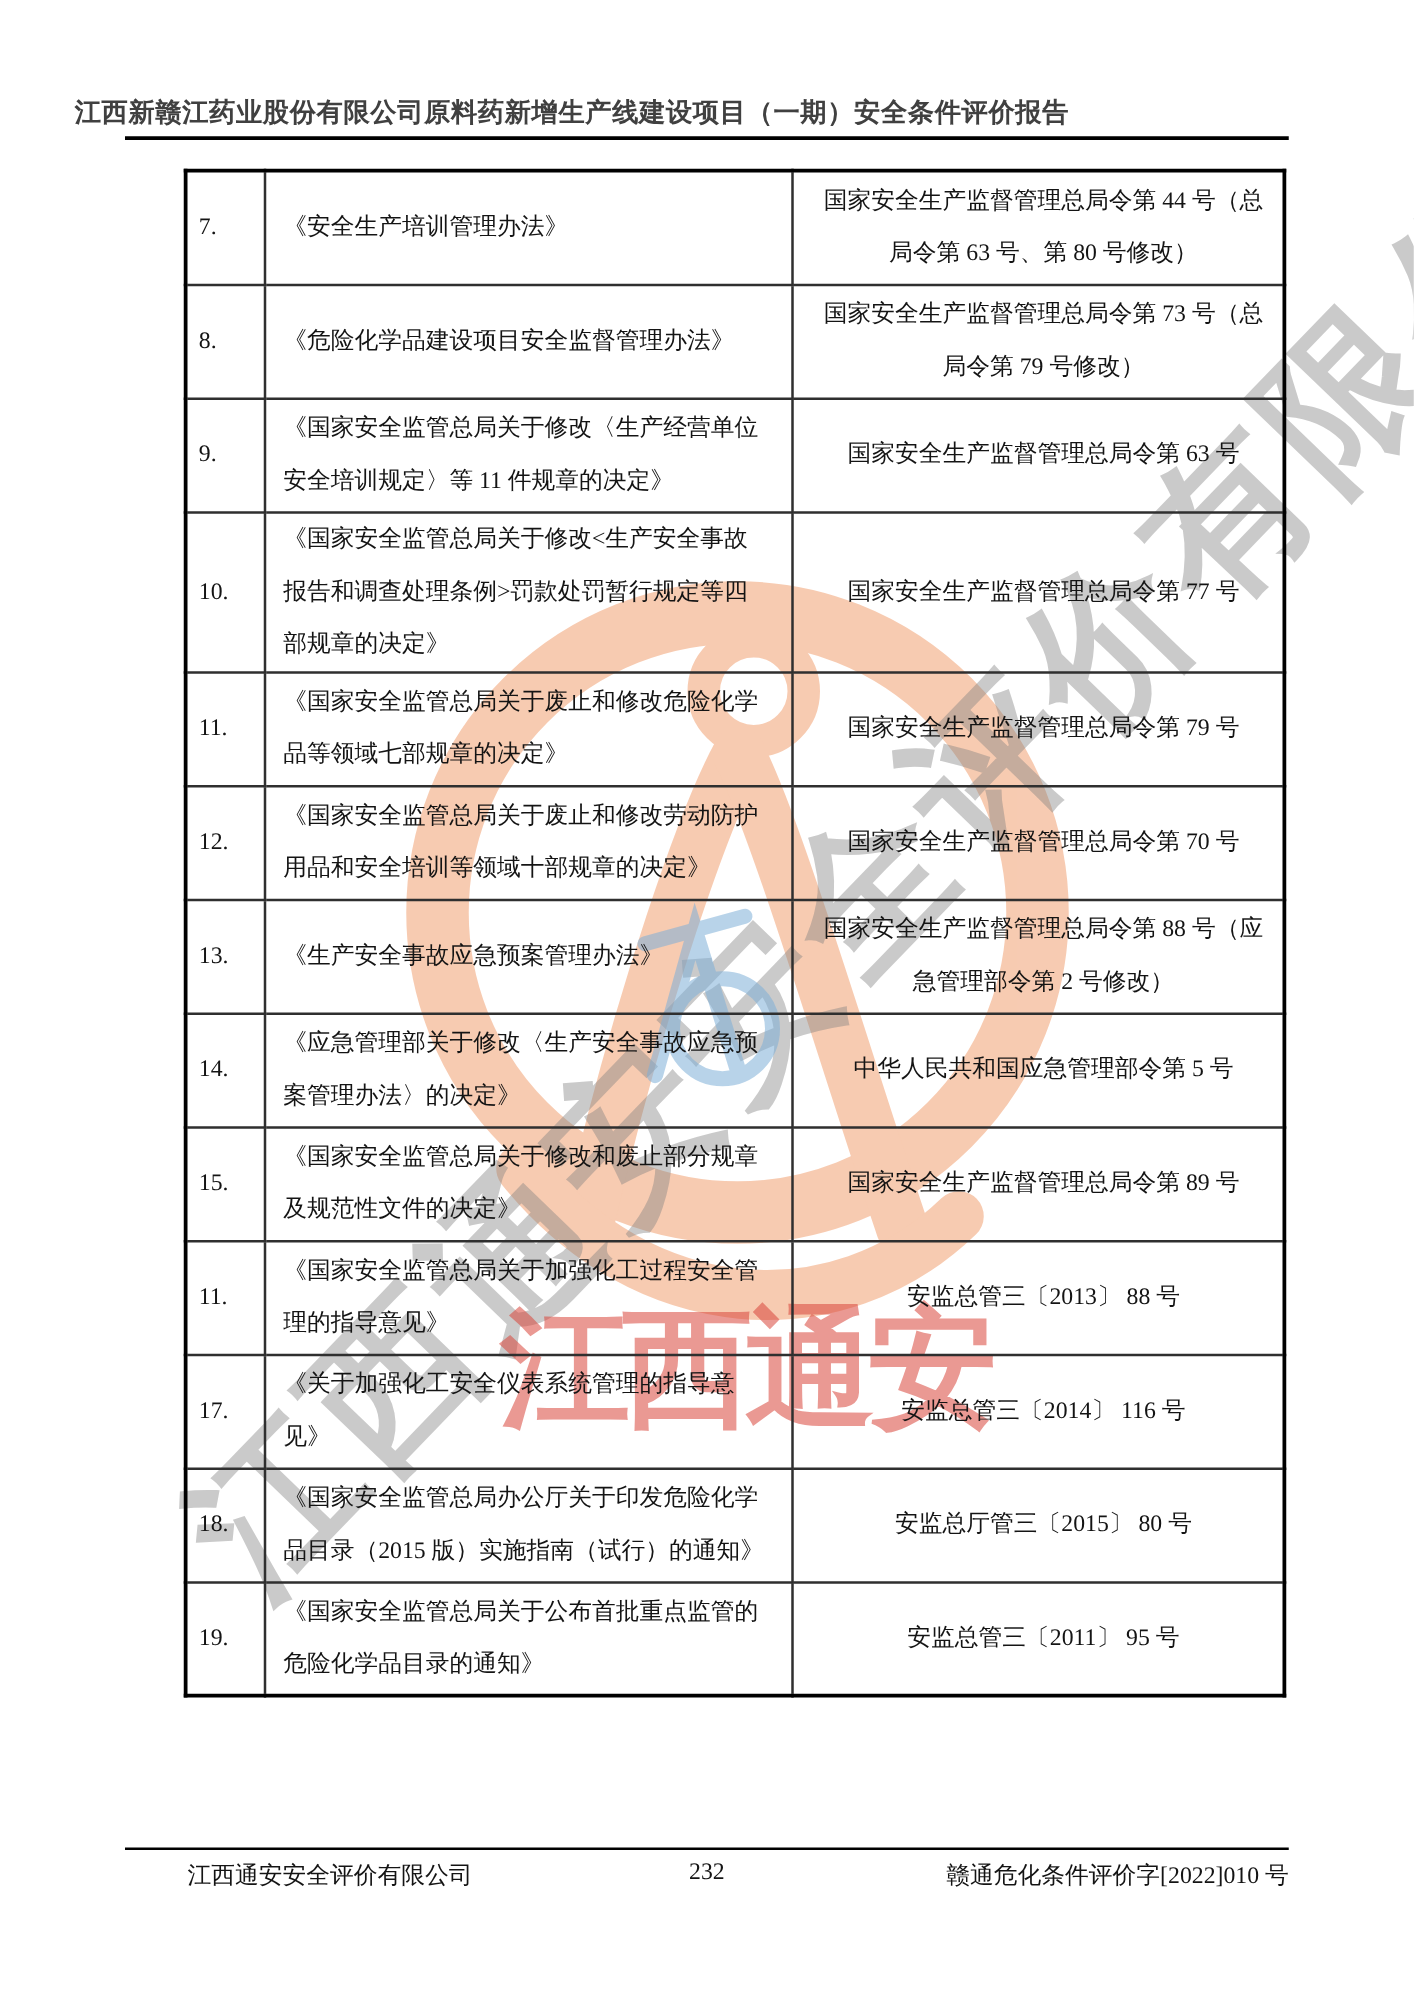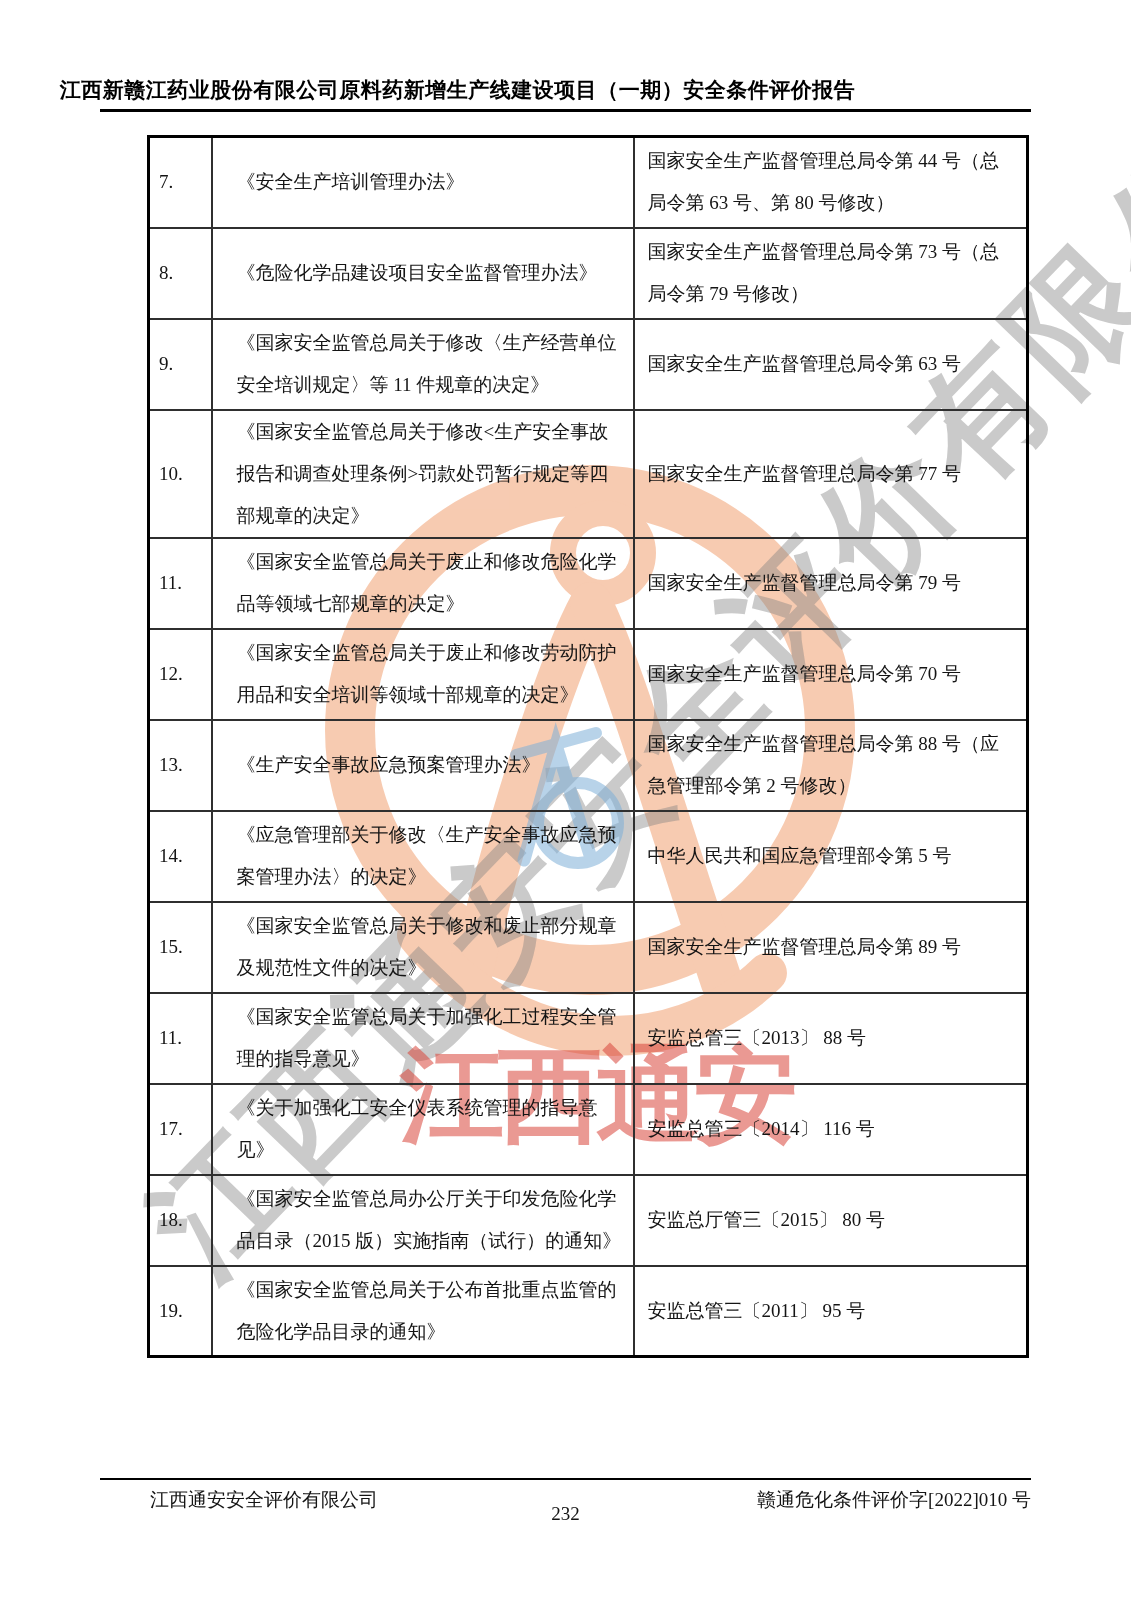--- a/index.html
+++ b/index.html
@@ -36,21 +36,21 @@
   .wm-blue { position: absolute; left: 492px; top: 685px; }
 
   
   .content { position: relative; z-index: 1; }
 
   .header-title {
     position: absolute; left: 0; top: 76px; width: 915px;
     text-align: center;
     font-size: 21px; font-weight: 700;
     letter-spacing: 0.5px;
-    color: #000000;
+    color: #404040;
   }
   .header-rule {
     position: absolute; left: 100px; top: 109px; width: 931px;
     border-top: 3px solid #000;
   }
 
   table.law-table {
     position: absolute; left: 147px; top: 135px;
     width: 879px;
     border-collapse: collapse;
@@ -62,33 +62,33 @@
     border: 2px solid #2f2f2f;
     vertical-align: middle;
     font-size: 19px;
     line-height: 42px;
     color: #141414;
     overflow: hidden;
   }
   table.law-table tr { height: 91px; }
   table.law-table tr.tall { height: 128px; }
   td.cell-no { padding: 0 2px 0 9px; }
-  td.cell-name { padding: 0 4px 0 24px; white-space: pre-line; }
-  td.cell-issuer { padding: 0 4px 0 13px; white-space: pre-line; }
+  td.cell-name { padding: 0 4px 0 14px; white-space: pre-line; }
+  td.cell-issuer { padding: 0 4px 0 13px; white-space: pre-line; text-align: center; }
 
   .footer-rule {
     position: absolute; left: 100px; top: 1478px; width: 931px;
     border-top: 2px solid #000;
   }
   .footer-row {
     position: absolute; left: 100px; top: 1487px; width: 931px;
     font-size: 19px; color: #141414;
   }
   .footer-company { position: absolute; left: 50px; top: 0; }
-  .footer-page { position: absolute; left: 0; width: 100%; text-align: center; top: 0; margin-top: 16px; }
+  .footer-page { position: absolute; left: 0; width: 100%; text-align: center; top: 0; }
   .footer-doc { position: absolute; right: 0; top: 0; }
 </style>
 </head>
 <body>
 
 <div class="wm-layer">
 
   <svg class="wm-emblem" width="620" height="650" viewBox="0 0 620 650">
     <g stroke="#ed8447" opacity="0.42" fill="none" stroke-linecap="round">
       <circle cx="305" cy="315" r="240" stroke-width="50"></circle>

